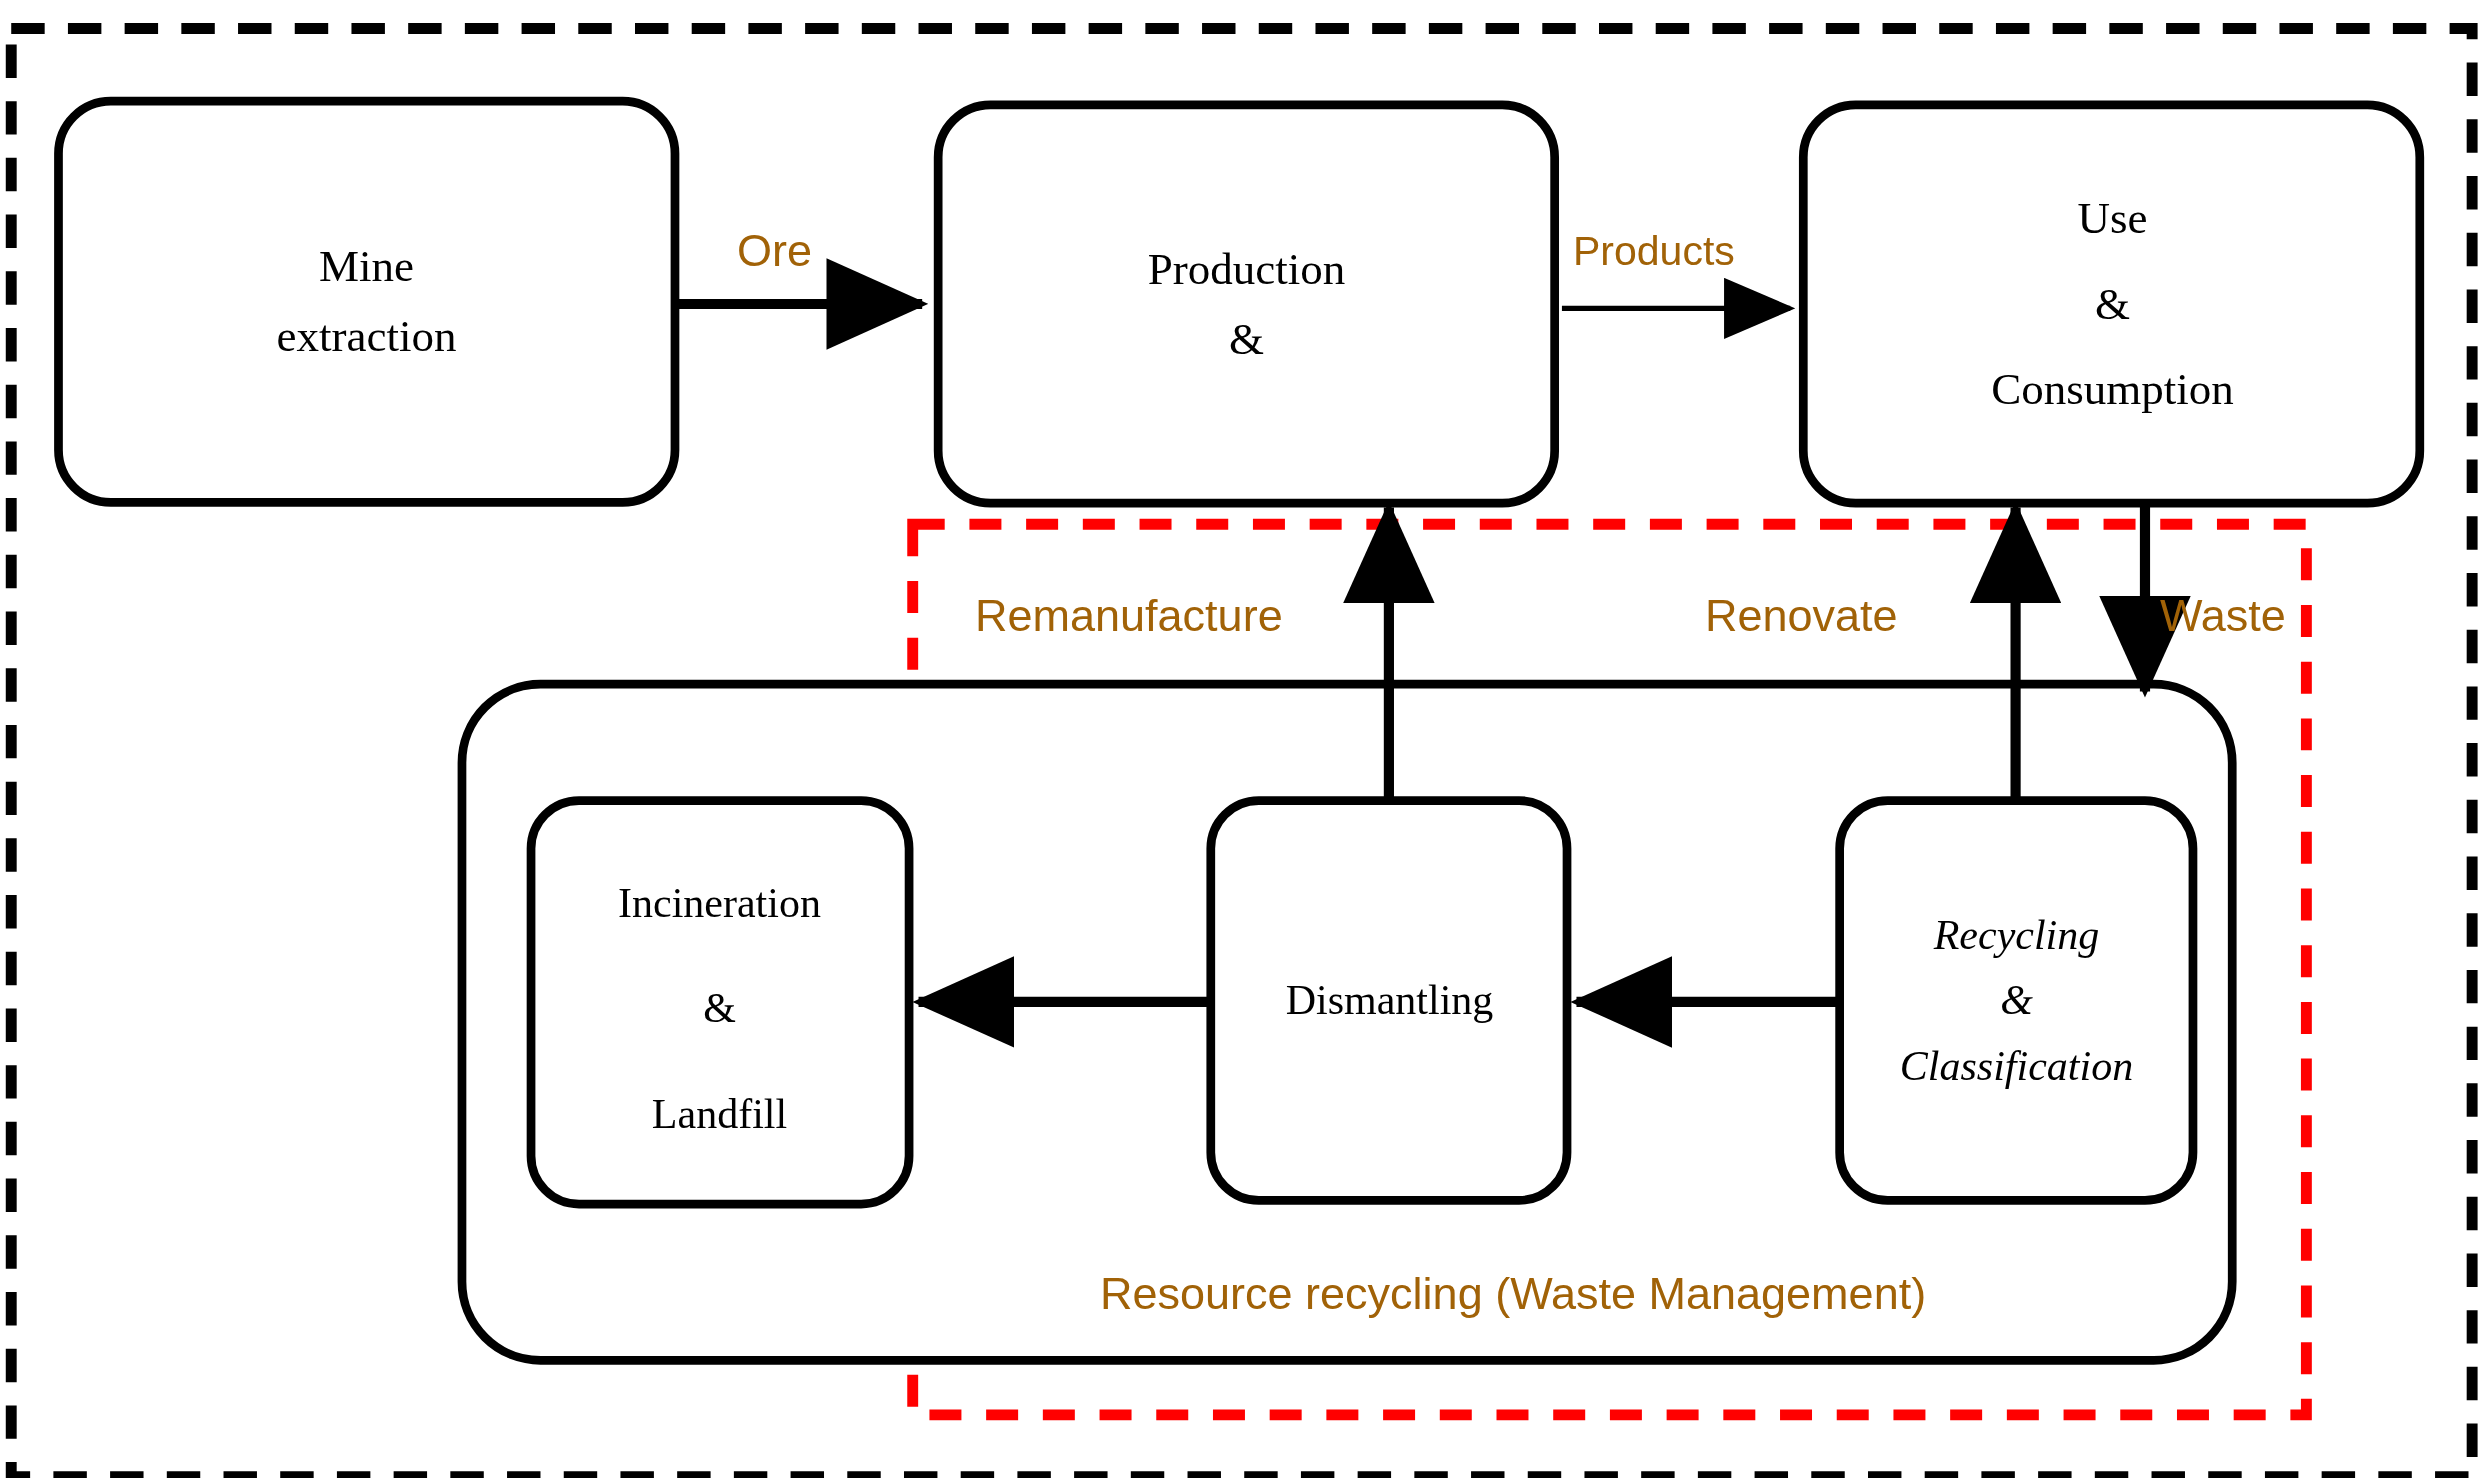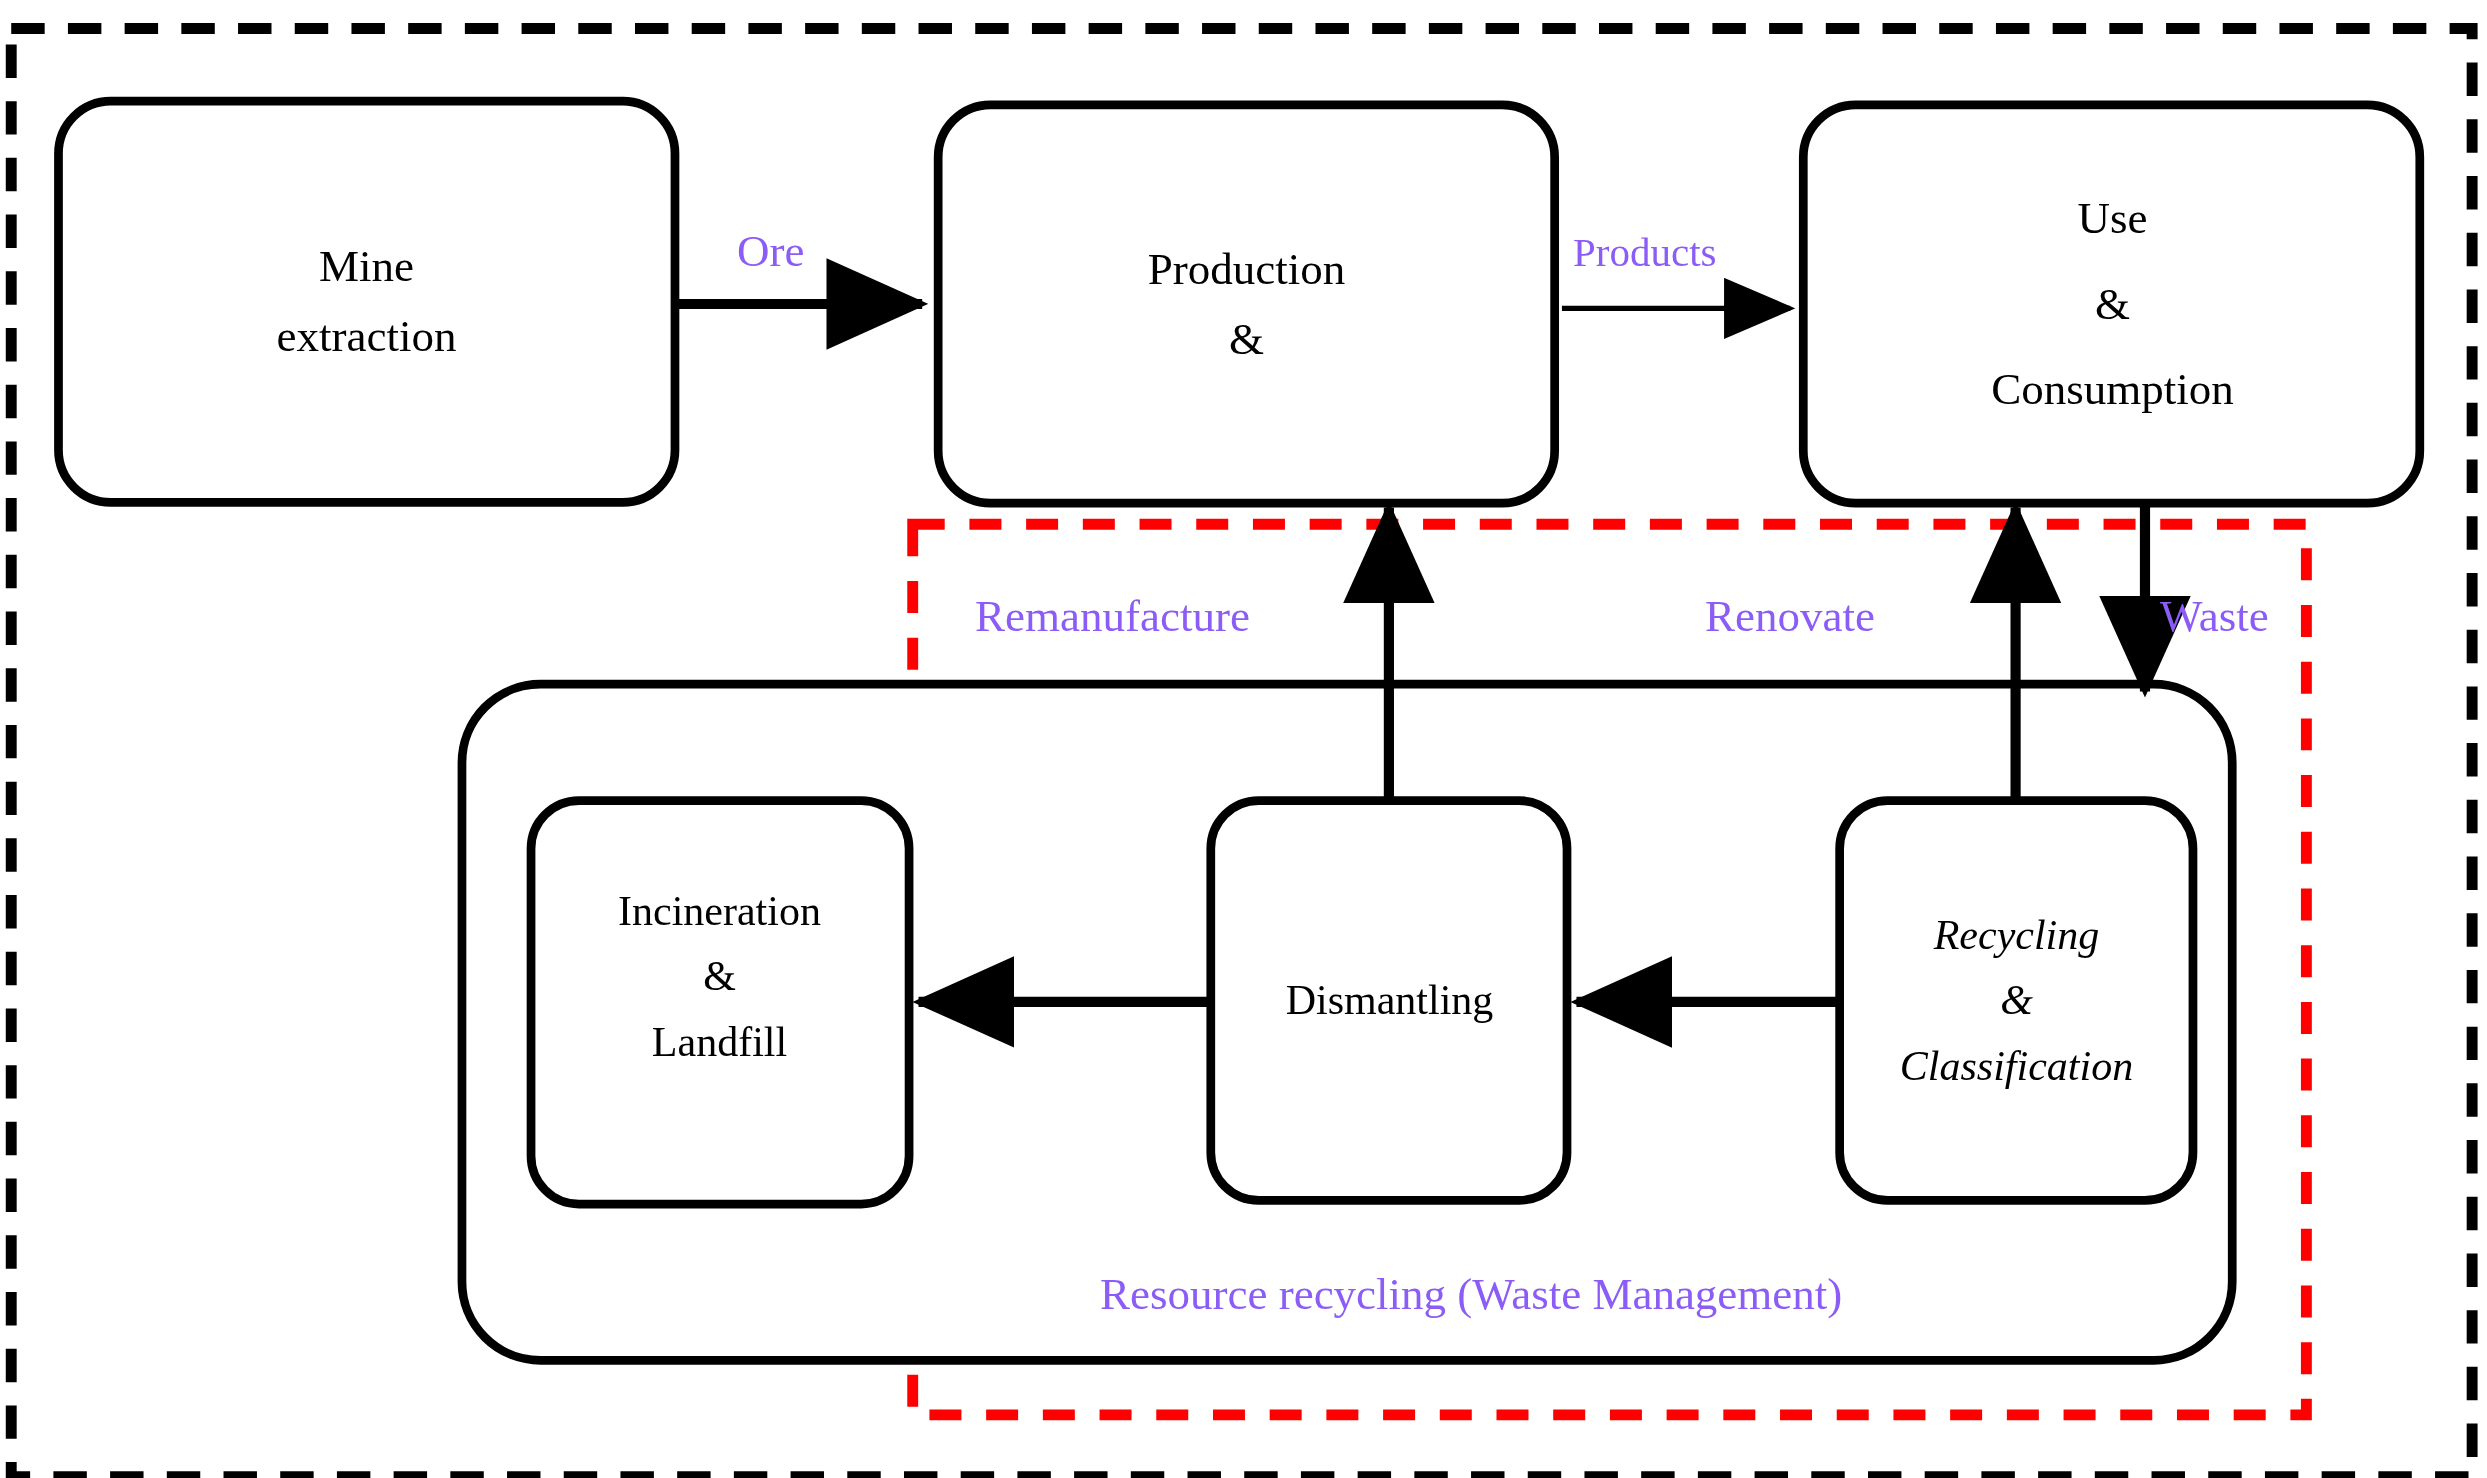--- a/index.html
+++ b/index.html
@@ -15,22 +15,22 @@
     display:flex;flex-direction:column;align-items:center;justify-content:center;
     text-align:center;
     font-family:"Liberation Serif","DejaVu Serif",serif;
     color:#000;
     line-height:1.55;
     pointer-events:none;
   }
   .node-label .ln{display:block;white-space:nowrap;}
   .edge-label{
     position:absolute;
-    font-family:Liberation Serif, serif;
-    color:#8b5cf6;
+    font-family:Liberation Sans, sans-serif;
+    color:#a16207;
     white-space:nowrap;
   }
   .fs-big{font-size:45px;}
   .fs-mid{font-size:42px;}
   .fs-cap{font-size:45px;}
 </style>
 </head>
 <body>
 
 <div id="stage">
@@ -83,21 +83,21 @@
     <span class="ln">Production</span>
     <span class="ln">&amp;</span>
   </div>
 
   <div class="node-label fs-big" style="left:1804px; top:86px; width:617px; height:399px;gap:16px;">
     <span class="ln">Use</span>
     <span class="ln">&amp;</span>
     <span class="ln">Consumption</span>
   </div>
 
-  <div class="node-label fs-mid" style="left:516px; top:756px; width:407px; height:404px;">
+  <div class="node-label fs-mid" style="left:516px; top:788px; width:407px; height:404px;gap:40px;">
     <span class="ln">Incineration</span>
     <span class="ln">&amp;</span>
     <span class="ln">Landfill</span>
   </div>
 
   <div class="node-label fs-mid" style="left:1193px; top:782px; width:393px; height:400px;text-align:right;">
     <span class="ln">Dismantling</span>
   </div>
 
   <div class="node-label fs-mid" style="left:1818px; top:782px; width:397px; height:400px;font-style:italic;">

